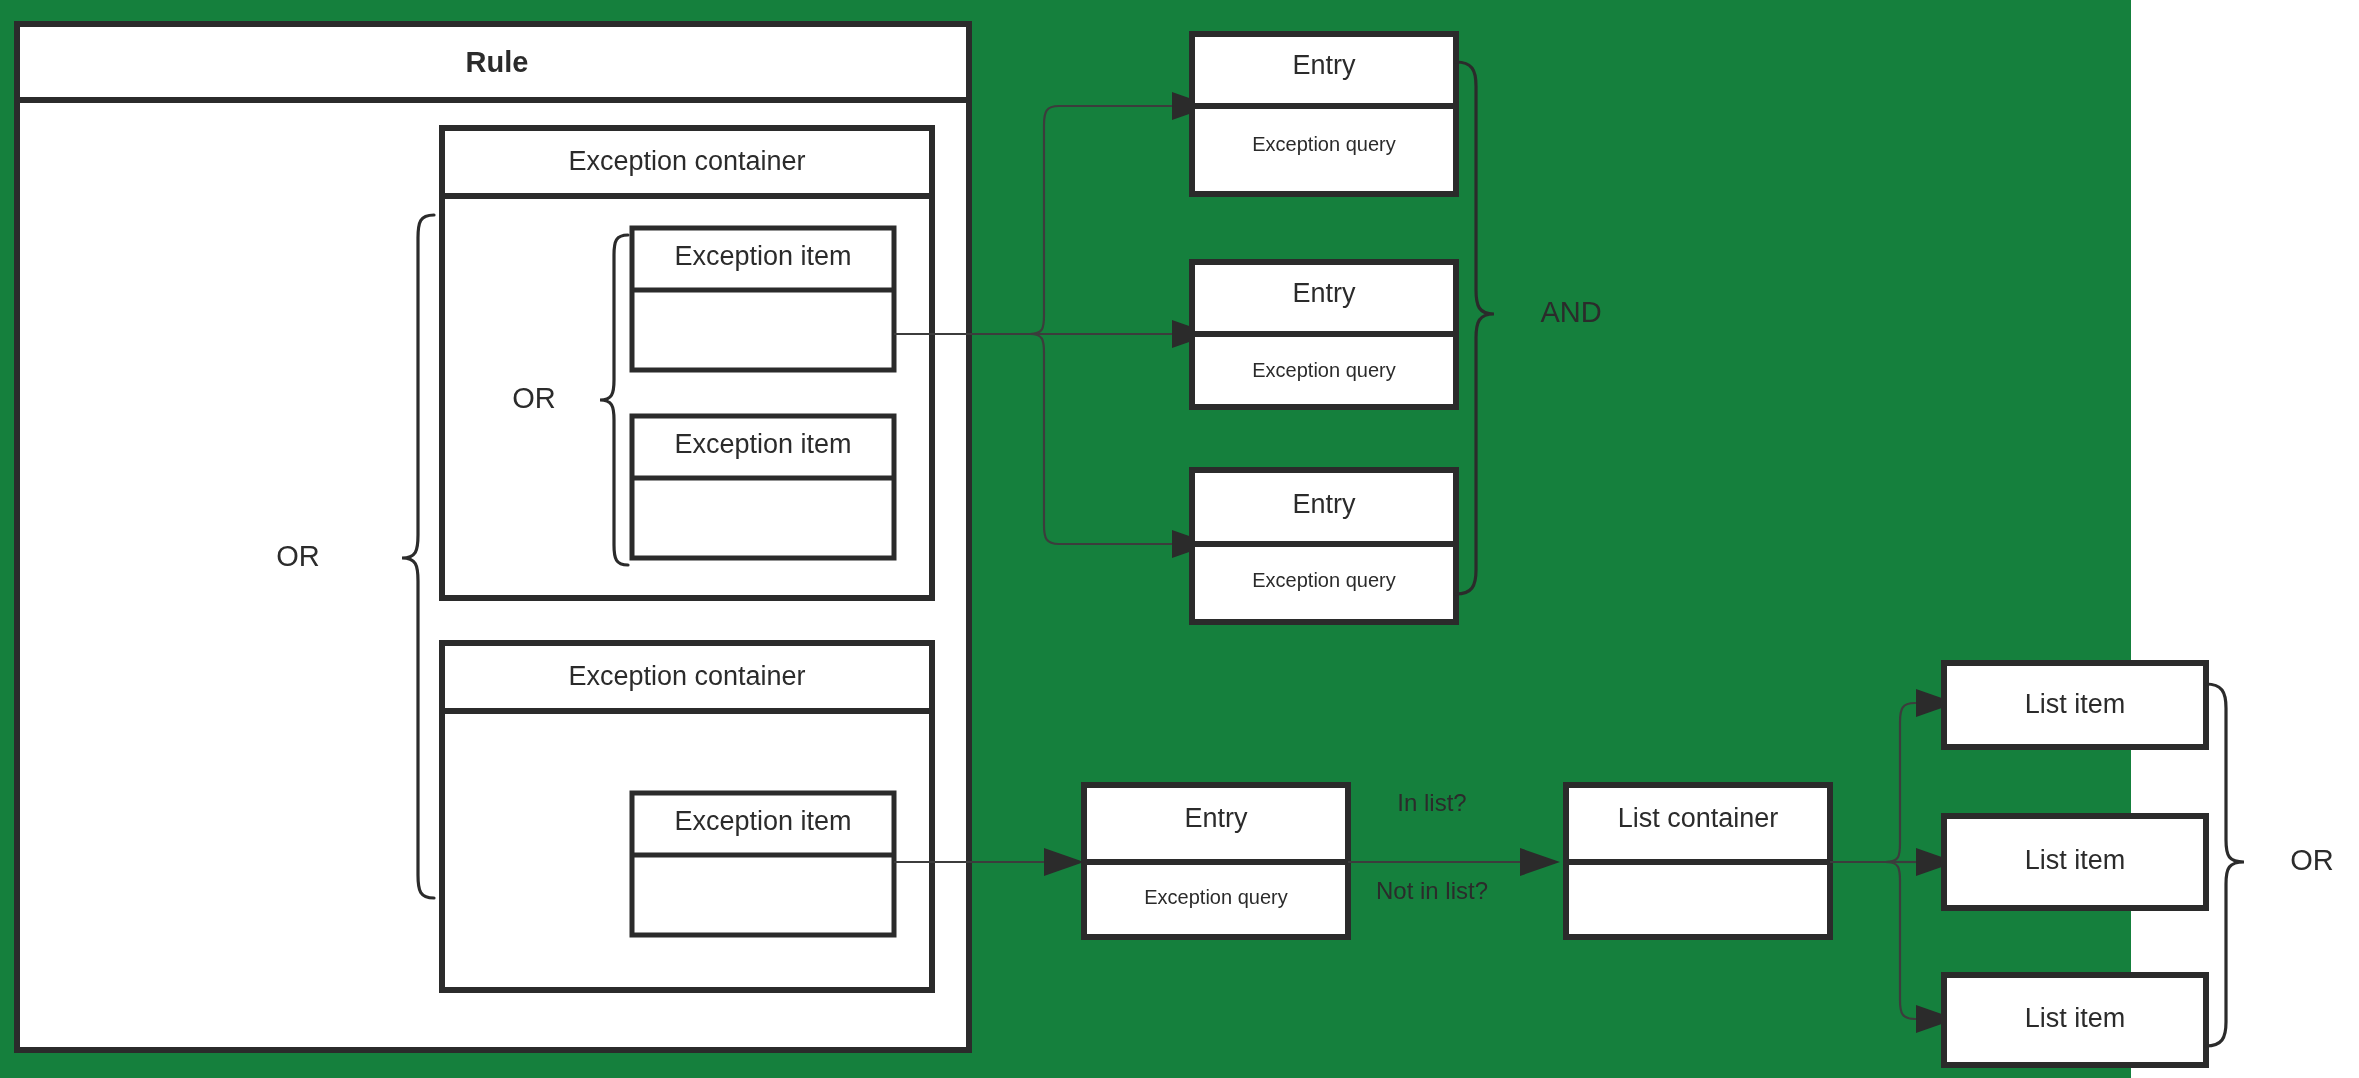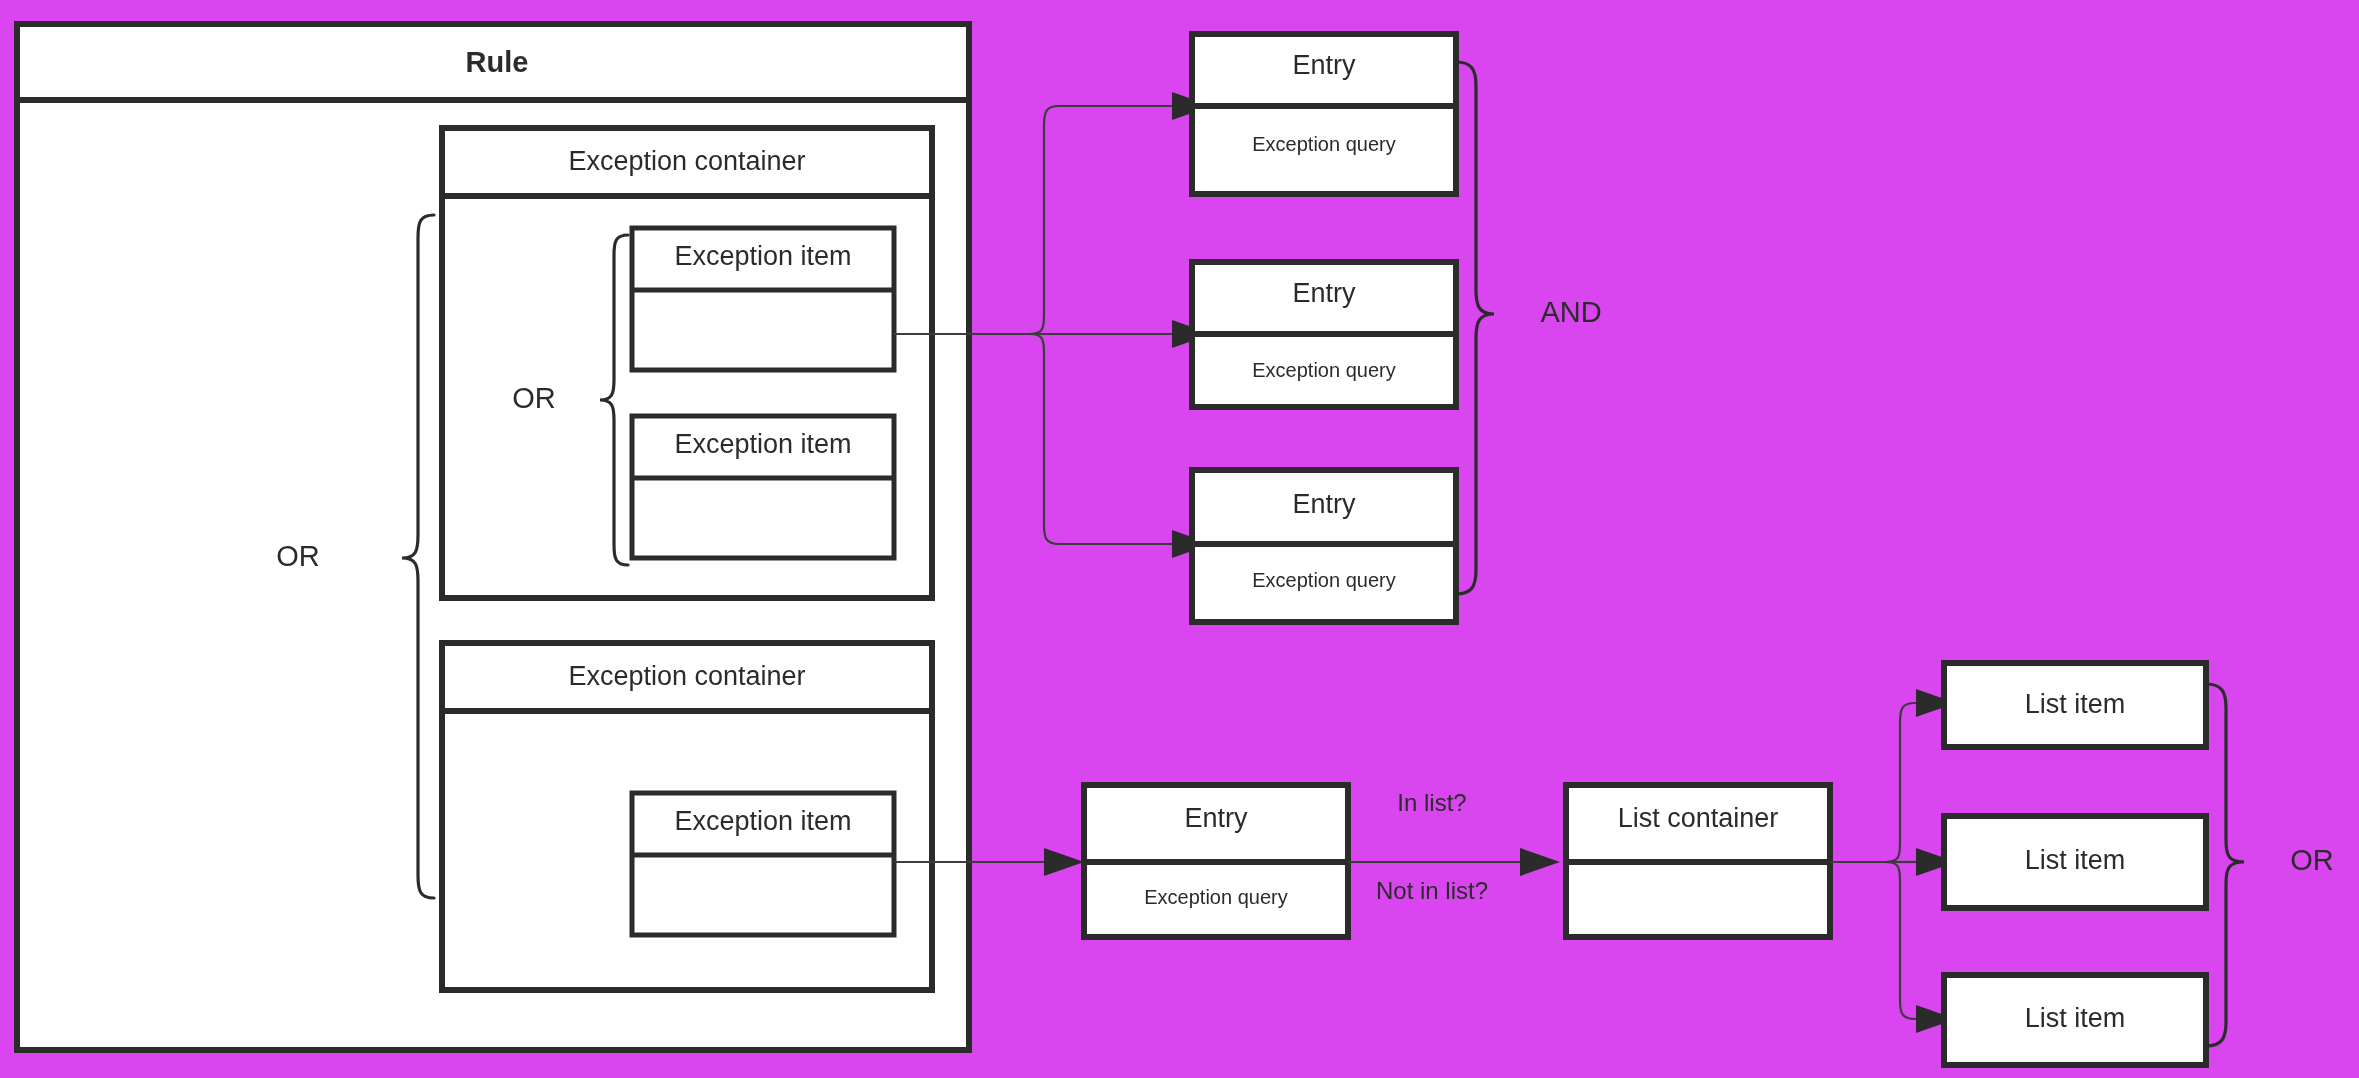--- a/index.html
+++ b/index.html
@@ -2,23 +2,23 @@
 <html><head>
 <meta charset="utf-8">
 <style>
   html, body {
     margin: 0;
     padding: 0;
     background: #ffffff;
   }
   #canvas {
     position: relative;
-    width: 2359px;
+    width: 2131px;
     height: 1078px;
-    background: #d946ef;
+    background: #15803d;
     font-family: "Liberation Sans", sans-serif;
   }
   svg {
     display: block;
   }
   .box-stroke {
     fill: #ffffff;
     stroke: #2b2b2b;
     stroke-width: 6;
   }

